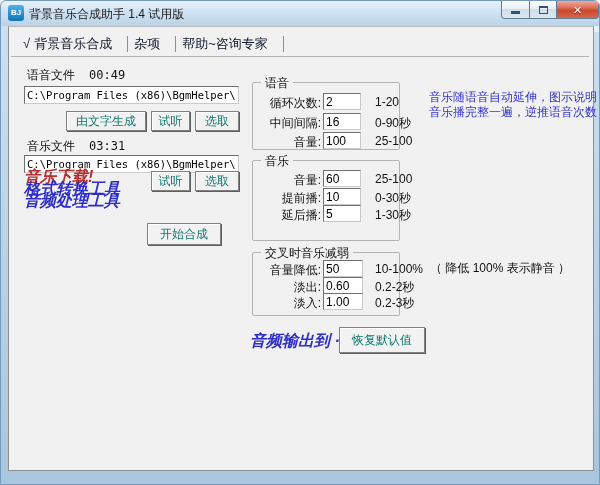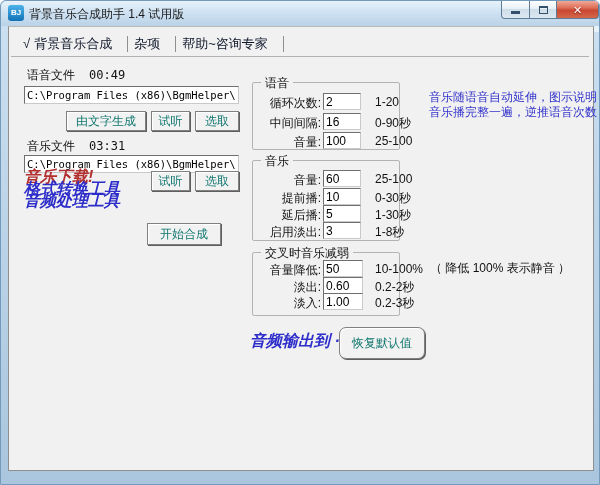--- a/index.html
+++ b/index.html
@@ -162,25 +162,20 @@
       <div class="grow" style="top:27px;">
         <span class="glabel">提前播:</span>
         <input class="gin" value="10" style="">
         <span class="grange">0-30秒</span>
       </div>
       <div class="grow" style="top:44px;">
         <span class="glabel">延后播:</span>
         <input class="gin" value="5" style="">
         <span class="grange">1-30秒</span>
       </div>
-      <div class="grow" style="top:61px;">
-        <span class="glabel">启用淡出:</span>
-        <input class="gin" value="3" style="">
-        <span class="grange">1-8秒</span>
-      </div>
     </div>
 
     <div class="group" style="left:243px; top:225px; height:64px;">
       <span class="gtitle">交叉时音乐减弱</span>
       <div class="grow" style="top:7px;">
         <span class="glabel">音量降低:</span>
         <input class="gin" style="width: 40px;" value="50">
         <span class="grange">10-100%</span>
       </div>
       <div class="grow" style="top:24px;">
@@ -196,16 +191,16 @@
     </div>
 
     <span class="note">（ 降低 100% 表示静音 ）</span>
 
     <div class="hint">
       <div>音乐随语音自动延伸，图示说明</div>
       <div>音乐播完整一遍，逆推语音次数</div>
     </div>
 
     <span class="link" style="left:241px; top:304px;">音频输出到 ···</span>
-    <button class="btn" style="left:330px; top:300px; width:86px; height:32px;border-radius:7px;">恢复默认值</button>
+    <button class="btn" style="left:330px; top:300px; width:86px; height:26px;">恢复默认值</button>
 
   </div>
 </div>
 
 </body></html>

